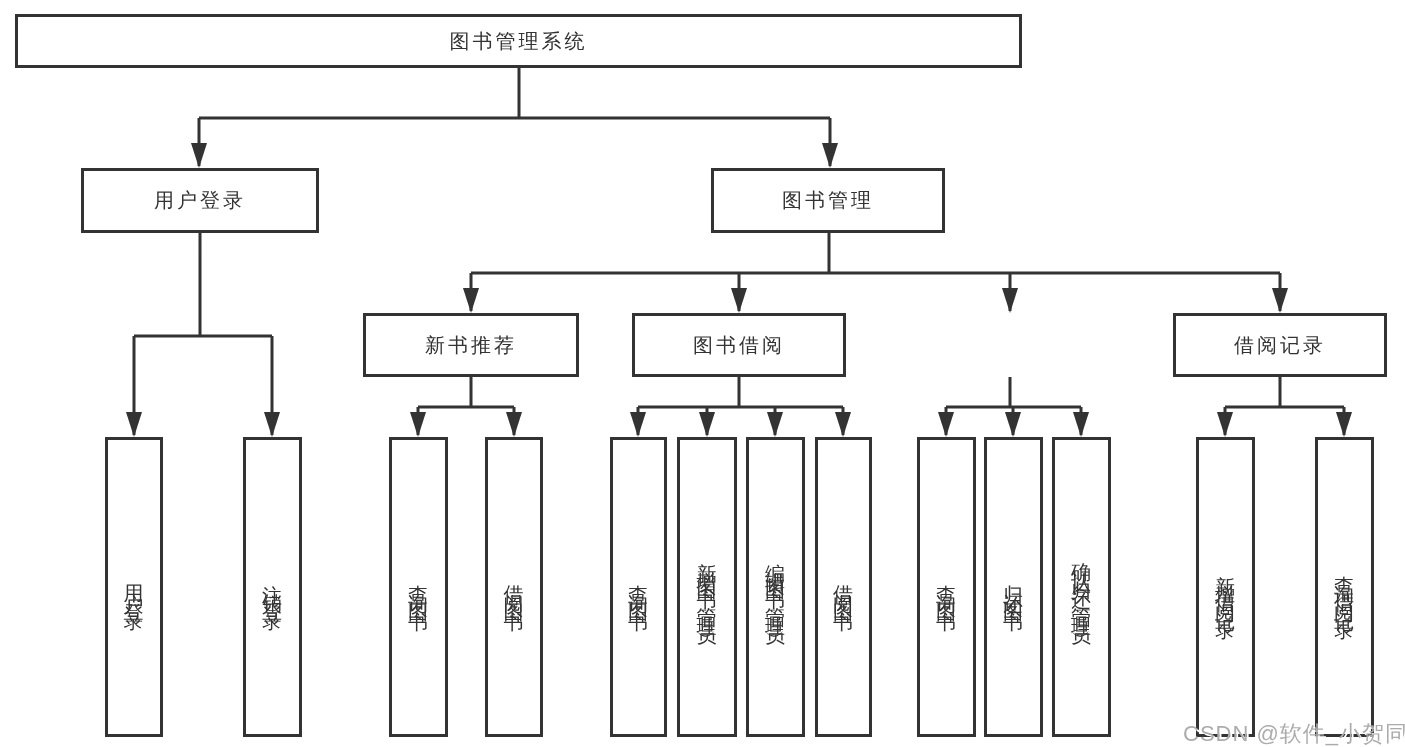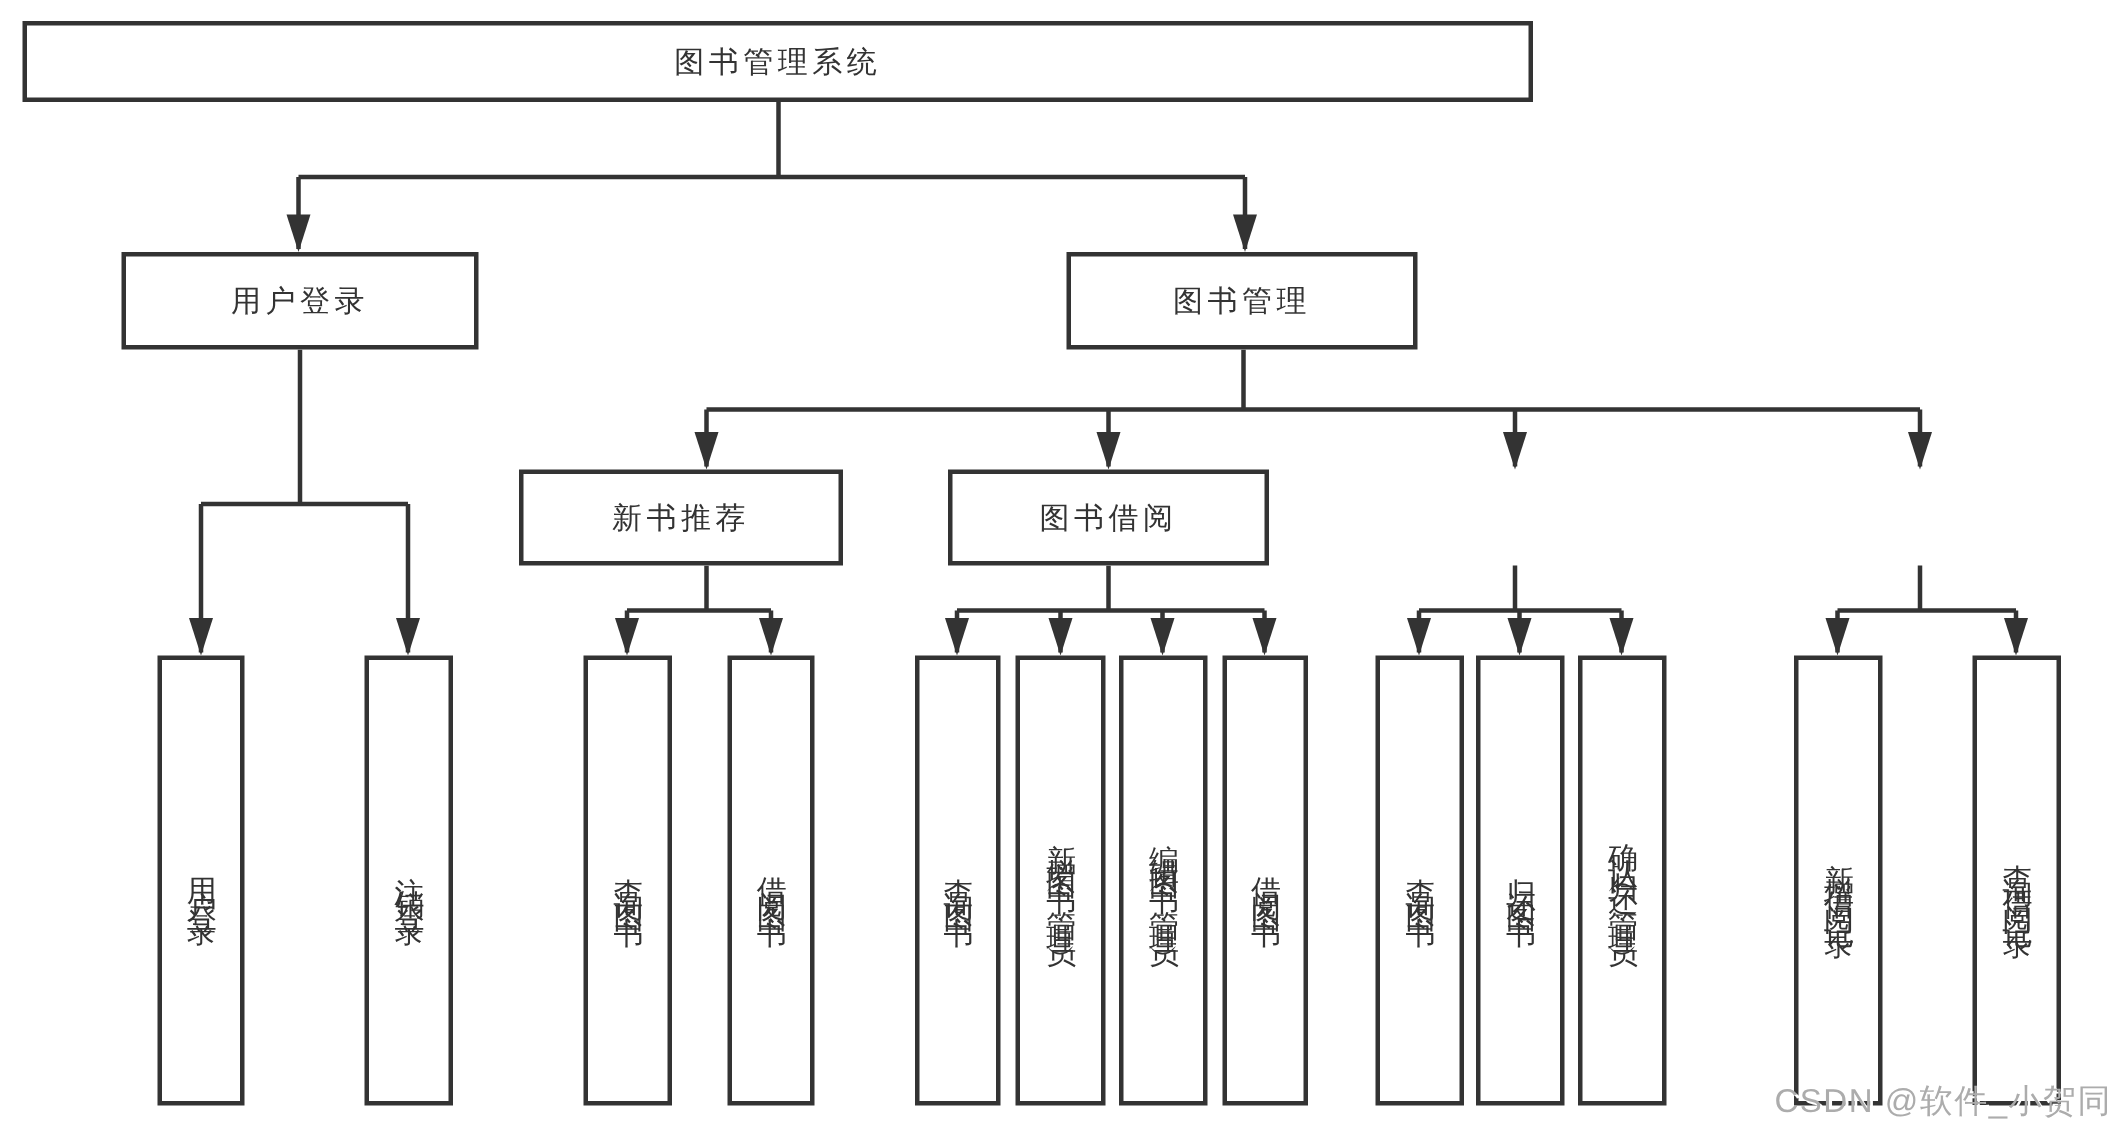--- a/index.html
+++ b/index.html
@@ -1,18 +1,19 @@
 <!DOCTYPE html>
 <html><head>
 <meta charset="utf-8">
 <style>
   html,body{margin:0;padding:0;background:#ffffff;}
   .stage{
     position:relative;width:1405px;height:747px;background:#ffffff;overflow:hidden;
     font-family:"Liberation Sans","DejaVu Sans",sans-serif;
+    border-radius:18px;
   }
   .connectors{position:absolute;left:0;top:0;width:1405px;height:747px;pointer-events:none;}
   .box{
     position:absolute;box-sizing:border-box;background:#ffffff;
     border:3px solid #333333;color:#333333;
     display:flex;align-items:center;justify-content:center;
   }
   .h .lbl{font-size:20px;letter-spacing:3px;white-space:nowrap;}
   .v .lbl{
     writing-mode:vertical-rl;text-orientation:mixed;
@@ -83,25 +84,28 @@
     <span class="lbl">图书管理系统</span>
   </div>
 
   <div class="box h" style="left:81px;top:168px;width:238px;height:65px;">
     <span class="lbl">用户登录</span>
   </div>
   <div class="box h" style="left:711px;top:168px;width:234px;height:65px;justify-content:center;">
     <span class="lbl">图书管理</span>
   </div>
 
-  <div class="box h" style="left:346px;top:313px;width:216px;height:64px;">
+  <div class="box h" style="left:363px;top:313px;width:216px;height:64px;">
     <span class="lbl">新书推荐</span>
   </div>
   <div class="box h" style="left:632px;top:313px;width:214px;height:64px;">
     <span class="lbl">图书借阅</span>
+  </div>
+  <div class="box h" style="left:1173px;top:313px;width:214px;height:64px;">
+    <span class="lbl">借阅记录</span>
   </div>
 
   <div class="box v" style="left:105px;top:437px;width:58px;height:300px;">
     <span class="lbl">用户登录</span>
   </div>
   <div class="box v" style="left:243px;top:437px;width:59px;height:300px;">
     <span class="lbl">注销登录</span>
   </div>
 
   <div class="box v" style="left:389px;top:437px;width:59px;height:300px;">

